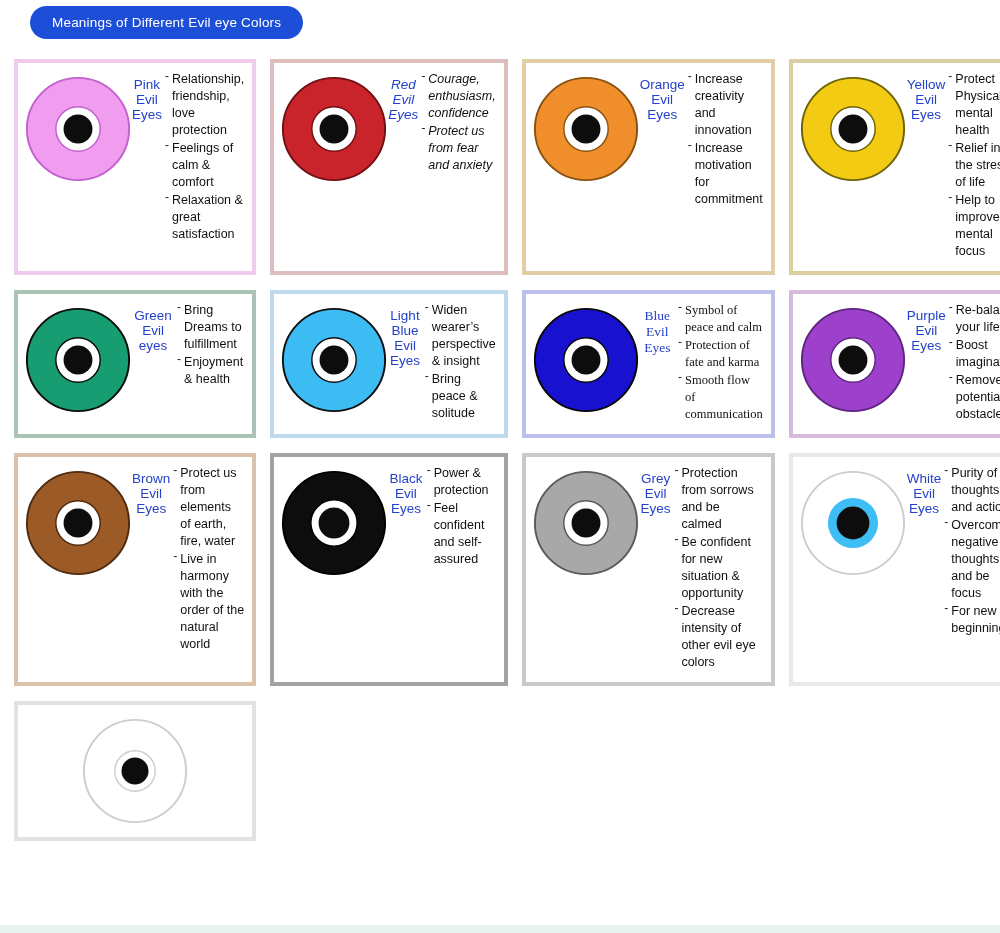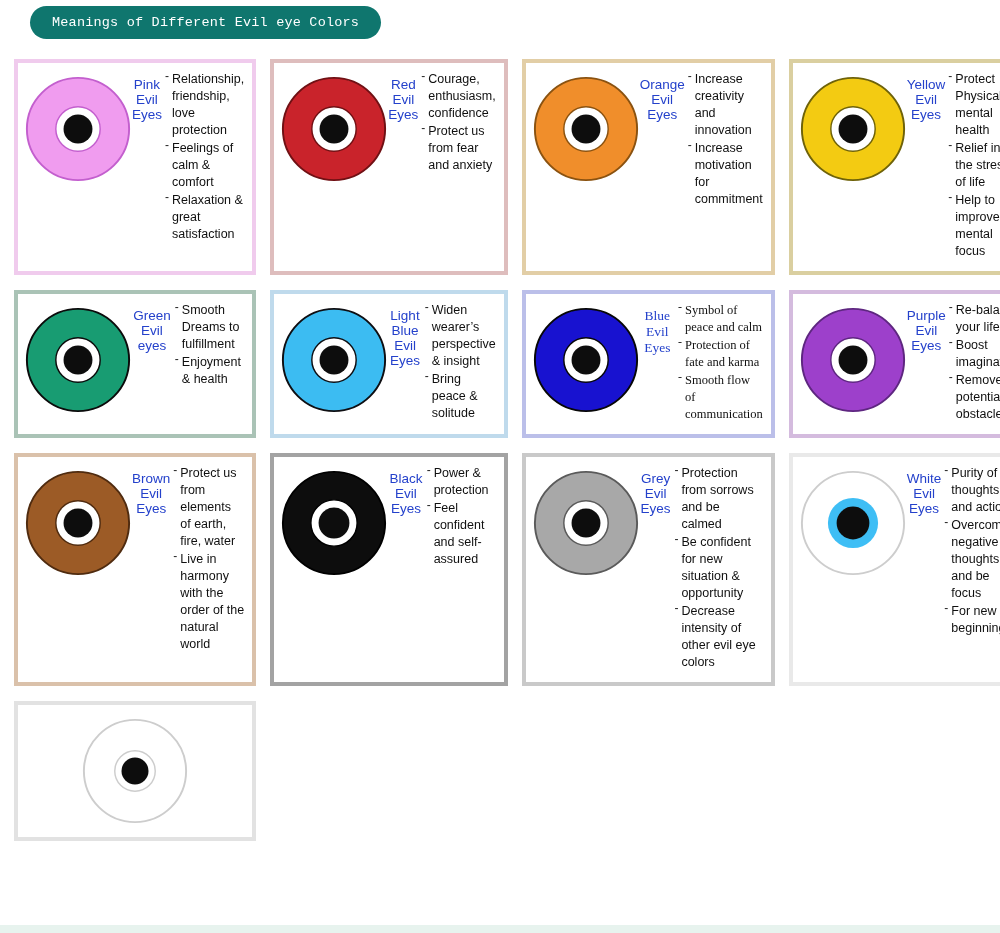--- a/index.html
+++ b/index.html
@@ -75,40 +75,40 @@
     position:absolute;
     left:0;right:0;bottom:0;
     height:8px;
     background:#E7F3EE;
   }
 </style>
 </head>
 <body>
 
 <div class="page">
-  <div class="header-badge" style="background: #0f766e; font-family: Liberation Mono, monospace;">
+  <div class="header-badge" style="background: #1d4ed8;">
     <span>Meanings of Different Evil eye Colors</span>
   </div>
 
   <div class="grid" id="grid">
   <div class="card" style="border-color: rgb(240, 203, 237);">
     <svg class="eye" viewBox="0 0 112 112" aria-hidden="true">
       <circle class="iris" cx="56" cy="56" stroke-width="2" r="53" fill="#F09CEF" stroke="#C35FCE"></circle>
       <circle class="ring" cx="56" cy="56" stroke-width="1.5" r="23" fill="#FFFFFF" stroke="#C35FCE"></circle>
       <circle class="pupil" cx="56" cy="56" r="15" fill="#0D0D0D"></circle>
     </svg>
     <div class="card-title">Pink Evil Eyes</div>
     <ul class="meanings">
           <li>Relationship, friendship, love protection</li>
           <li>Feelings of calm &amp; comfort</li>
           <li>Relaxation &amp; great satisfaction</li>
         </ul>
   </div>
 
-  <div class="card" style="border-color: rgb(222, 189, 189);">
+  <div class="card" style="border-color: rgb(222, 189, 189); font-style: italic;">
     <svg class="eye" viewBox="0 0 112 112" aria-hidden="true">
       <circle class="iris" cx="56" cy="56" stroke-width="2" r="53" fill="#C9232B" stroke="#701014"></circle>
       <circle class="ring" cx="56" cy="56" stroke-width="1.5" r="23" fill="#FFFFFF" stroke="#701014"></circle>
       <circle class="pupil" cx="56" cy="56" r="15" fill="#0D0D0D"></circle>
     </svg>
     <div class="card-title">Red Evil Eyes</div>
     <ul class="meanings">
           <li>Courage, enthusiasm, confidence</li>
           <li>Protect us from fear and anxiety</li>
         </ul>
@@ -142,21 +142,21 @@
   </div>
 
   <div class="card" style="border-color: rgb(170, 195, 182);">
     <svg class="eye" viewBox="0 0 112 112" aria-hidden="true">
       <circle class="iris" cx="56" cy="56" stroke-width="2" r="53" fill="#189C72" stroke="#0B0B0B"></circle>
       <circle class="ring" cx="56" cy="56" stroke-width="1.5" r="23" fill="#FFFFFF" stroke="#0B0B0B"></circle>
       <circle class="pupil" cx="56" cy="56" r="15" fill="#0D0D0D"></circle>
     </svg>
     <div class="card-title">Green Evil eyes</div>
     <ul class="meanings">
-          <li>Smooth Dreams to fulfillment</li>
+          <li>Bring Dreams to fulfillment</li>
           <li>Enjoyment &amp; health</li>
         </ul>
   </div>
 
   <div class="card" style="border-color: rgb(191, 218, 236);">
     <svg class="eye" viewBox="0 0 112 112" aria-hidden="true">
       <circle class="iris" cx="56" cy="56" stroke-width="2" r="53" fill="#3CBCF2" stroke="#0E0E12"></circle>
       <circle class="ring" cx="56" cy="56" stroke-width="1.5" r="23" fill="#FFFFFF" stroke="#0E0E12"></circle>
       <circle class="pupil" cx="56" cy="56" r="15" fill="#0D0D0D"></circle>
     </svg>

